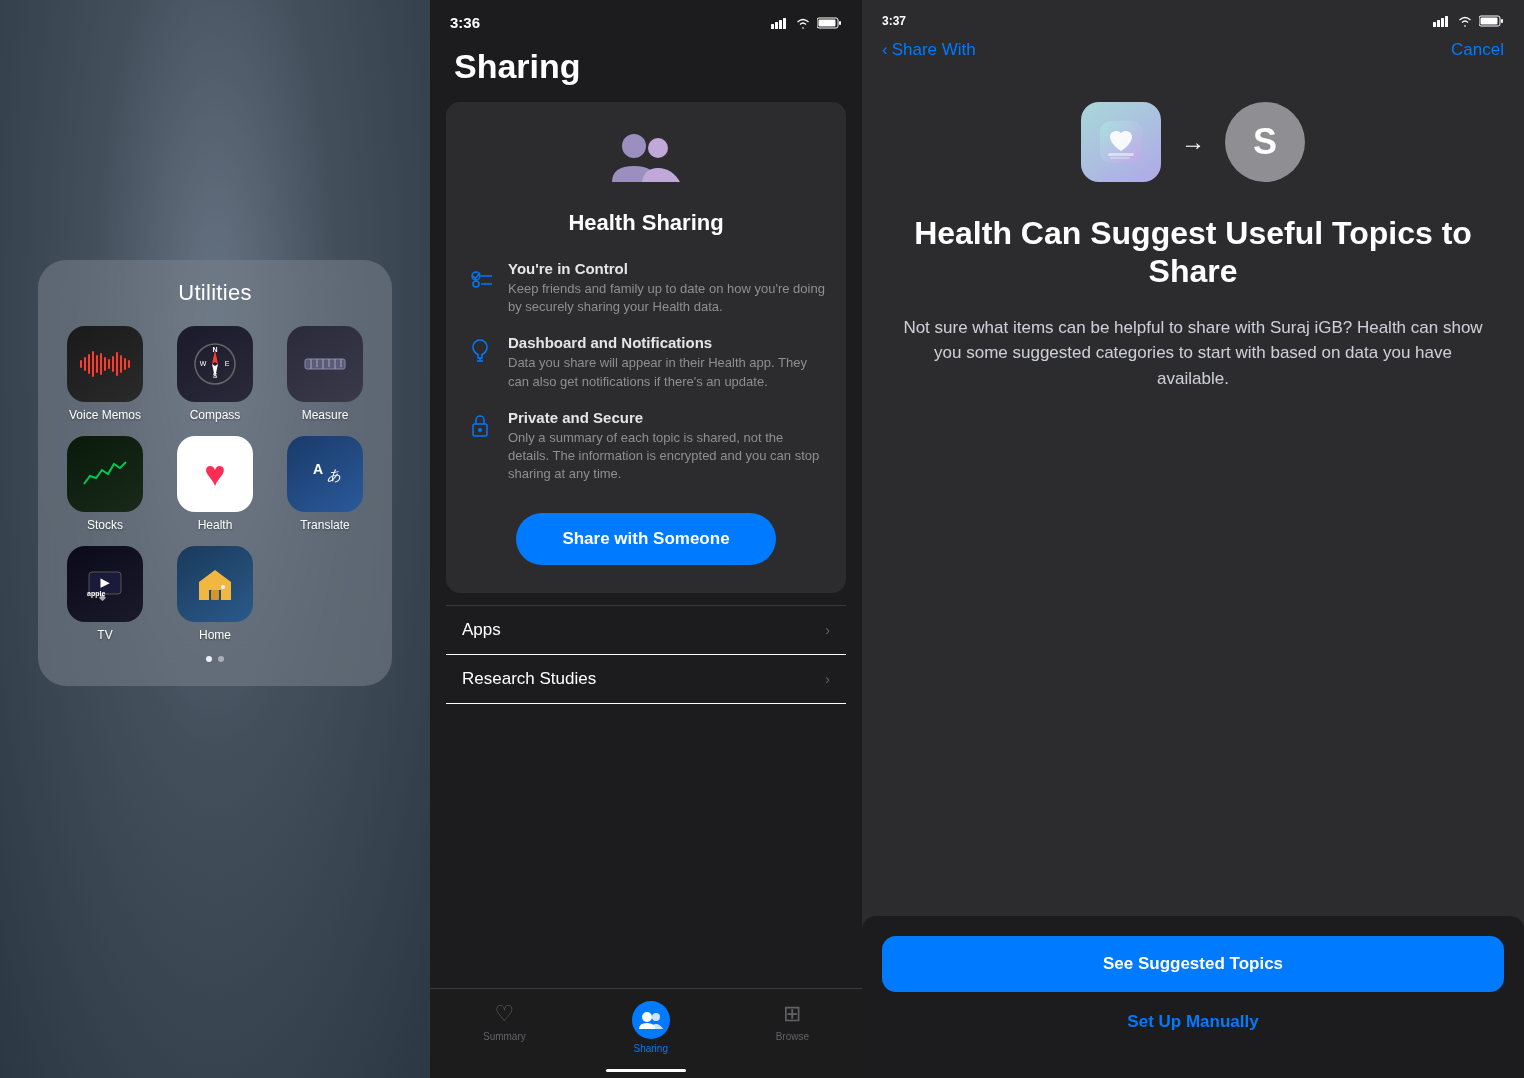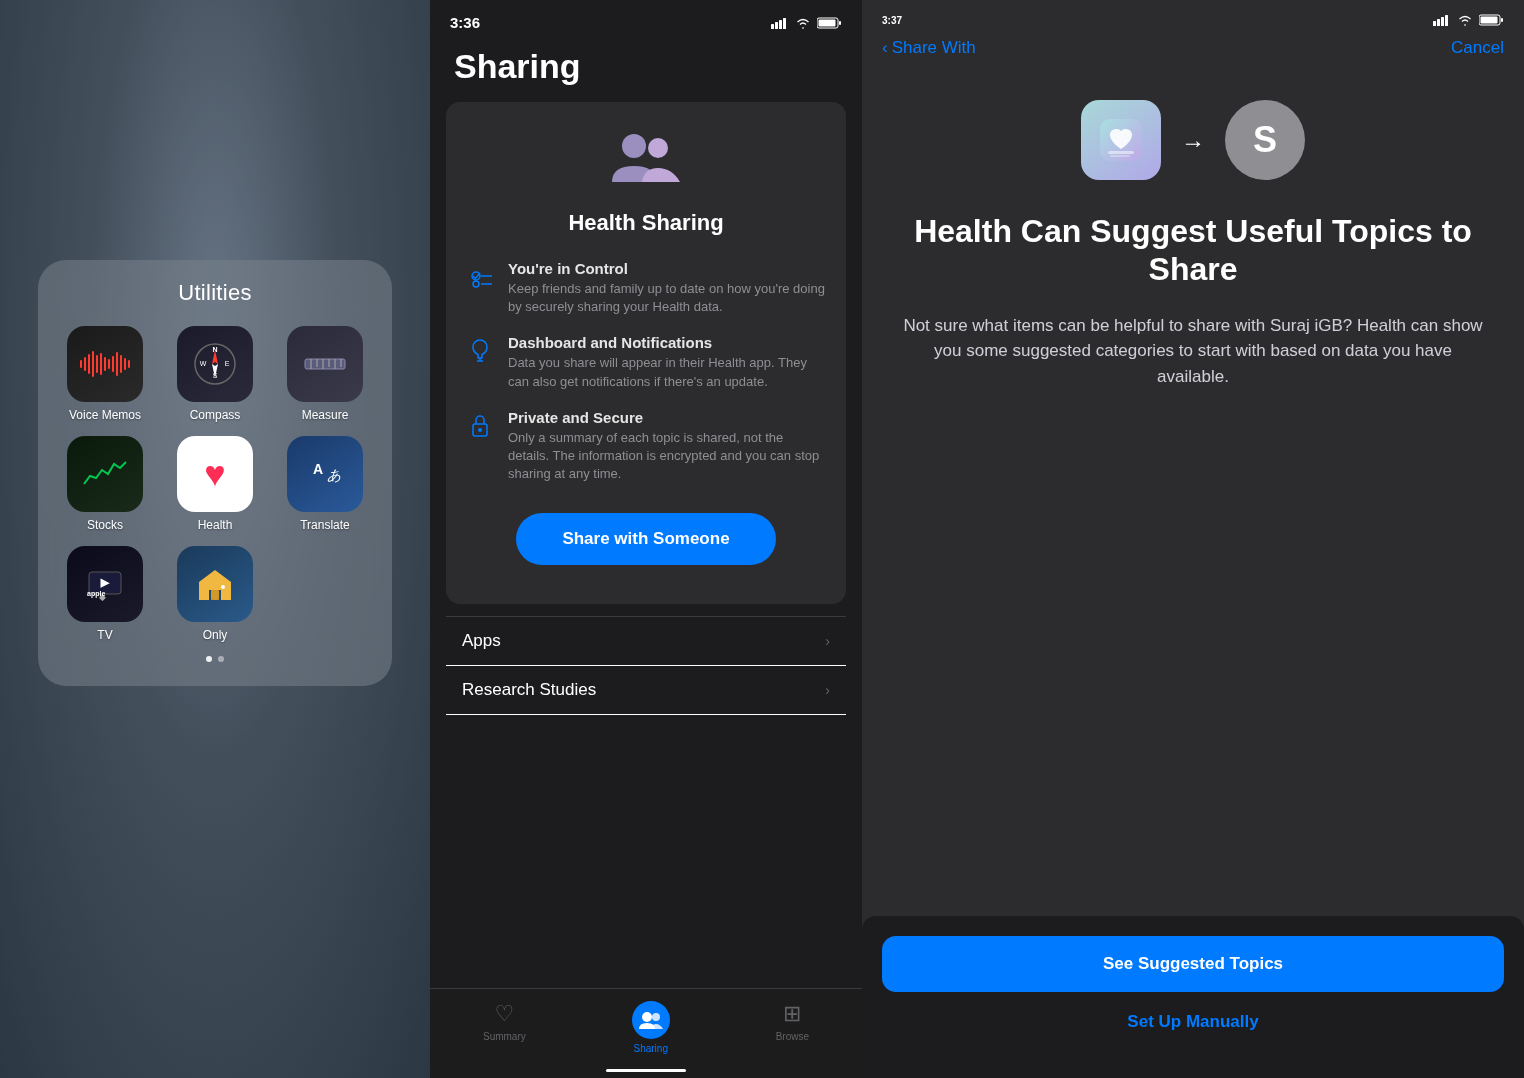--- a/index.html
+++ b/index.html
@@ -165,21 +165,21 @@
     .sharing-title {
       color: #fff;
       font-size: 34px;
       font-weight: 700;
       padding: 8px 24px 16px;
     }
     .sharing-card {
       margin: 0 16px;
       background: #2c2c2e;
       border-radius: 14px;
-      padding: 28px 20px 39px;
+      padding: 28px 20px 28px;
       display: flex;
       flex-direction: column;
       align-items: center;
     }
     .sharing-people-icon {
       margin-bottom: 16px;
     }
     .sharing-card-title {
       color: #fff;
       font-size: 22px;
@@ -285,24 +285,23 @@
       width: 662px;
       height: 1078px;
       background: #2c2c2e;
       position: relative;
       display: flex;
       flex-direction: column;
     }
     .suggest-status-bar {
       display: flex;
       justify-content: space-between;
-      align-items: center;
       padding: 14px 20px 8px;
       color: #fff;
-      font-size: 10px;
+      font-size: 12px;
       font-weight: 600;
     }
     .suggest-nav {
       display: flex;
       justify-content: space-between;
       align-items: center;
       padding: 4px 20px 12px;
     }
     .suggest-back {
       color: #007aff;
@@ -502,21 +501,21 @@
 
 
       <div class="app-item">
         <div class="app-icon icon-home">
           <svg width="44" height="44" viewBox="0 0 44 44">
             <polygon points="22,8 38,20 38,38 28,38 28,28 16,28 16,38 6,38 6,20" fill="#f0b840" stroke="none"></polygon>
             <rect x="18" y="28" width="8" height="10" rx="1" fill="#d4982a"></rect>
             <circle cx="30" cy="25" r="2" fill="#fff"></circle>
           </svg>
         </div>
-        <span class="app-label">Only</span>
+        <span class="app-label">Home</span>
       </div>
 
     </div>
     <div class="folder-dots">
       <div class="folder-dot"></div>
       <div class="folder-dot inactive"></div>
     </div>
   </div>
 </div>
 

